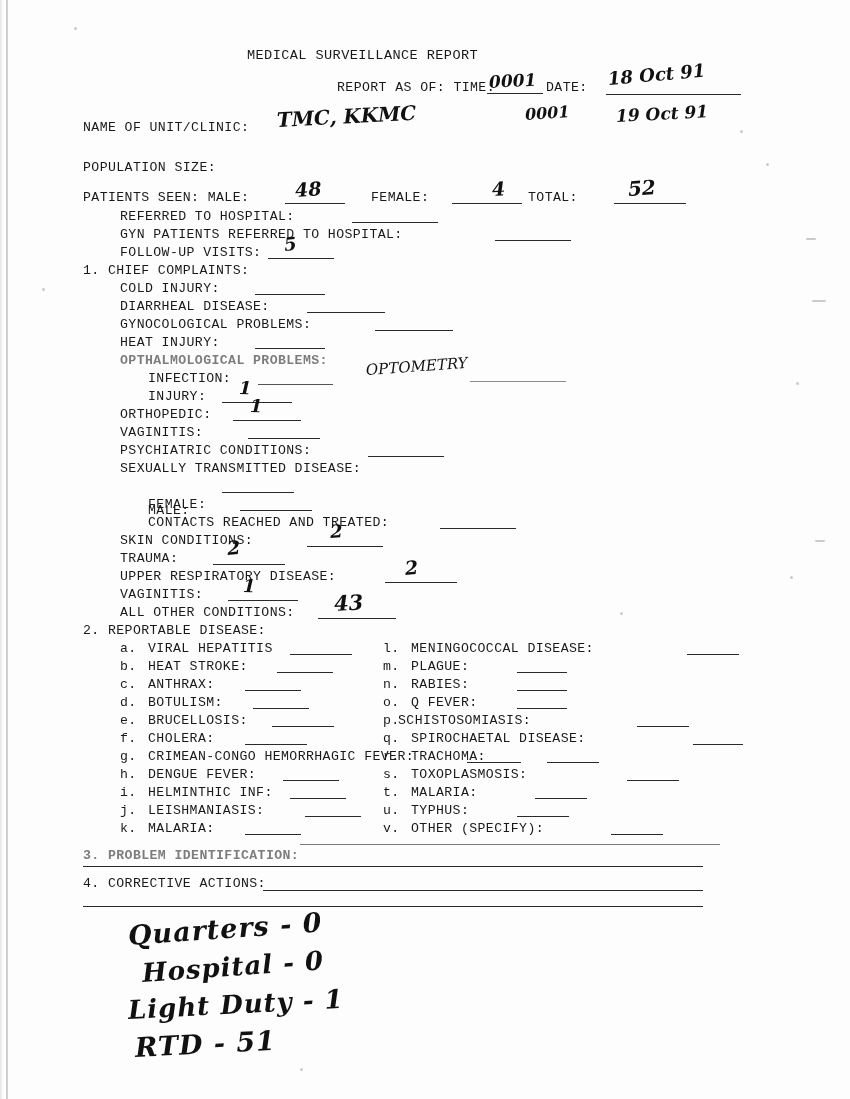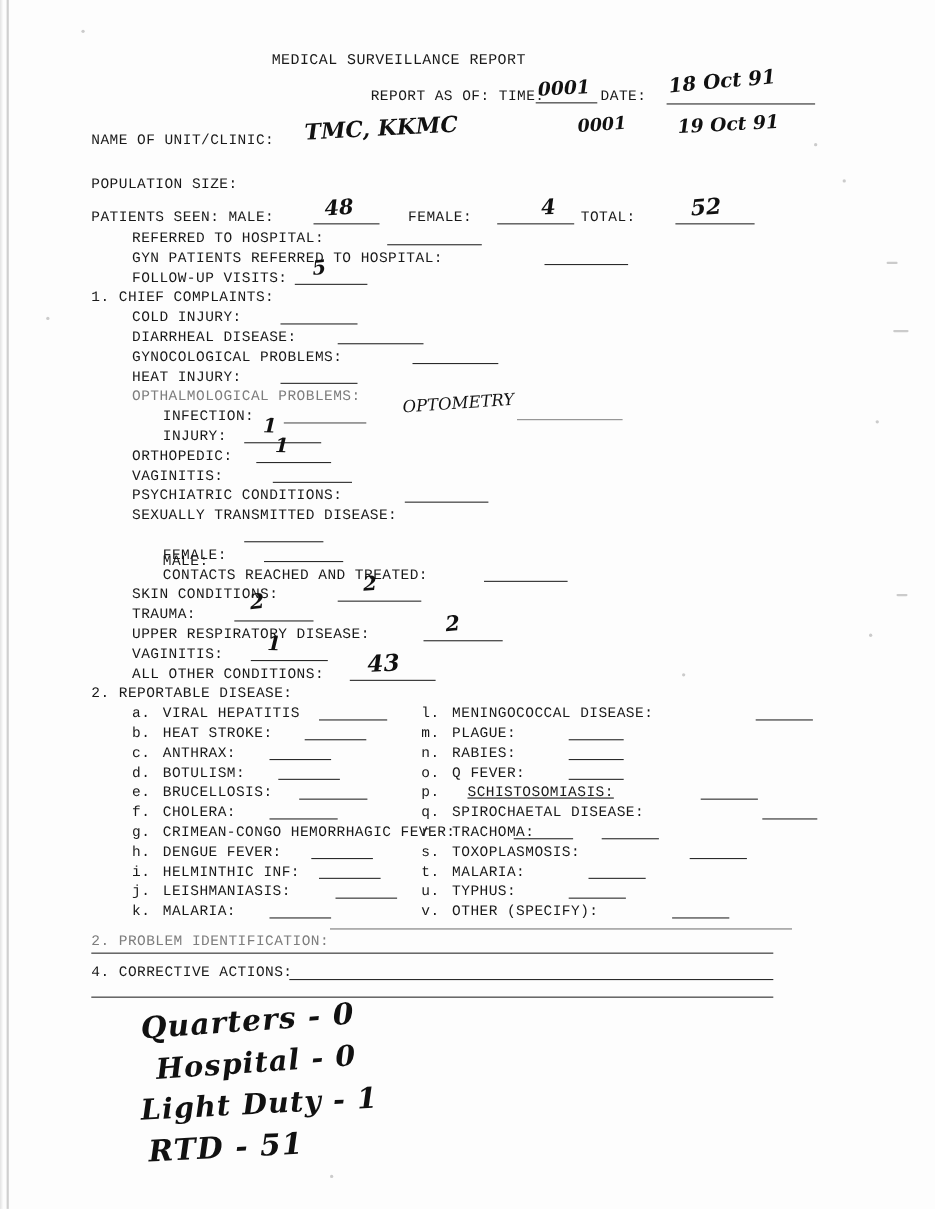--- a/index.html
+++ b/index.html
@@ -26,21 +26,21 @@
     position:absolute; left:0; top:0; width:850px; height:1099px;
   }
   .t {
     position:absolute;
     font-family:"Liberation Mono", monospace;
     font-size:13.2px;
     letter-spacing:0.4px;
     white-space:pre;
     color:#191919;
   }
-  .vfaint { color:#7d7d7d; }
+  .vfaint { color:#7d7d7d;font-weight:bold; }
   .rule {
     position:absolute;
     height:1px;
     background:#2a2a2a;
   }
   .rule.thin { background:#555; }
   
   .hw {
     position:absolute;
     font-family:"DejaVu Serif", serif;
@@ -223,21 +223,21 @@
 
     <div class="t" style="left:383px; top:677px;">n.</div>
     <div class="t" style="left:411px; top:677px;">RABIES:</div>
     <div class="rule" style="left:517px; top:690px; width:50px;"></div>
 
     <div class="t" style="left:383px; top:695px;">o.</div>
     <div class="t" style="left:411px; top:695px;">Q FEVER:</div>
     <div class="rule" style="left:517px; top:708px; width:50px;"></div>
 
     <div class="t" style="left:383px; top:713px;">p.</div>
-    <div class="t" style="left:425px; top:713px;text-decoration:underline;">SCHISTOSOMIASIS:</div>
+    <div class="t" style="left:398px; top:713px;">SCHISTOSOMIASIS:</div>
     <div class="rule" style="left:637px; top:726px; width:52px;"></div>
 
     <div class="t" style="left:383px; top:731px;">q.</div>
     <div class="t" style="left:411px; top:731px;">SPIROCHAETAL DISEASE:</div>
     <div class="rule" style="left:693px; top:744px; width:50px;"></div>
 
     <div class="t" style="left:383px; top:749px;">r.</div>
     <div class="t" style="left:411px; top:749px;">TRACHOMA:</div>
     <div class="rule" style="left:547px; top:762px; width:52px;"></div>
 
@@ -252,21 +252,21 @@
     <div class="t" style="left:383px; top:803px;">u.</div>
     <div class="t" style="left:411px; top:803px;">TYPHUS:</div>
     <div class="rule" style="left:517px; top:816px; width:52px;"></div>
 
     <div class="t" style="left:383px; top:821px;">v.</div>
     <div class="t" style="left:411px; top:821px;">OTHER (SPECIFY):</div>
     <div class="rule" style="left:611px; top:834px; width:52px;"></div>
 
     <div class="t vfaint" style="left:83px; top:795px; left:83px; top:795px;"></div>
 
-    <div class="t vfaint" style="left:83px; top:848px;">2. PROBLEM IDENTIFICATION:</div>
+    <div class="t vfaint" style="left:83px; top:848px;">3. PROBLEM IDENTIFICATION:</div>
     <div class="rule thin" style="left:300px; top:844px; width:420px; background:#7a7a7a;"></div>
     <div class="rule" style="left:83px; top:866px; width:620px;"></div>
 
     <div class="t" style="left:83px; top:876px;">4. CORRECTIVE ACTIONS:</div>
     <div class="rule" style="left:263px; top:890px; width:440px;"></div>
     <div class="rule" style="left:83px; top:906px; width:620px;"></div>
 
     <div class="hw" style="left:128px; top:920px; font-size:27px; transform:rotate(-4deg); letter-spacing:1px;">Quarters - 0</div>
     <div class="hw" style="left:142px; top:958px; font-size:26px; transform:rotate(-4deg); letter-spacing:1px;">Hospital - 0</div>
     <div class="hw" style="left:128px; top:995px; font-size:26px; transform:rotate(-3deg); letter-spacing:1px;">Light Duty - 1</div>

